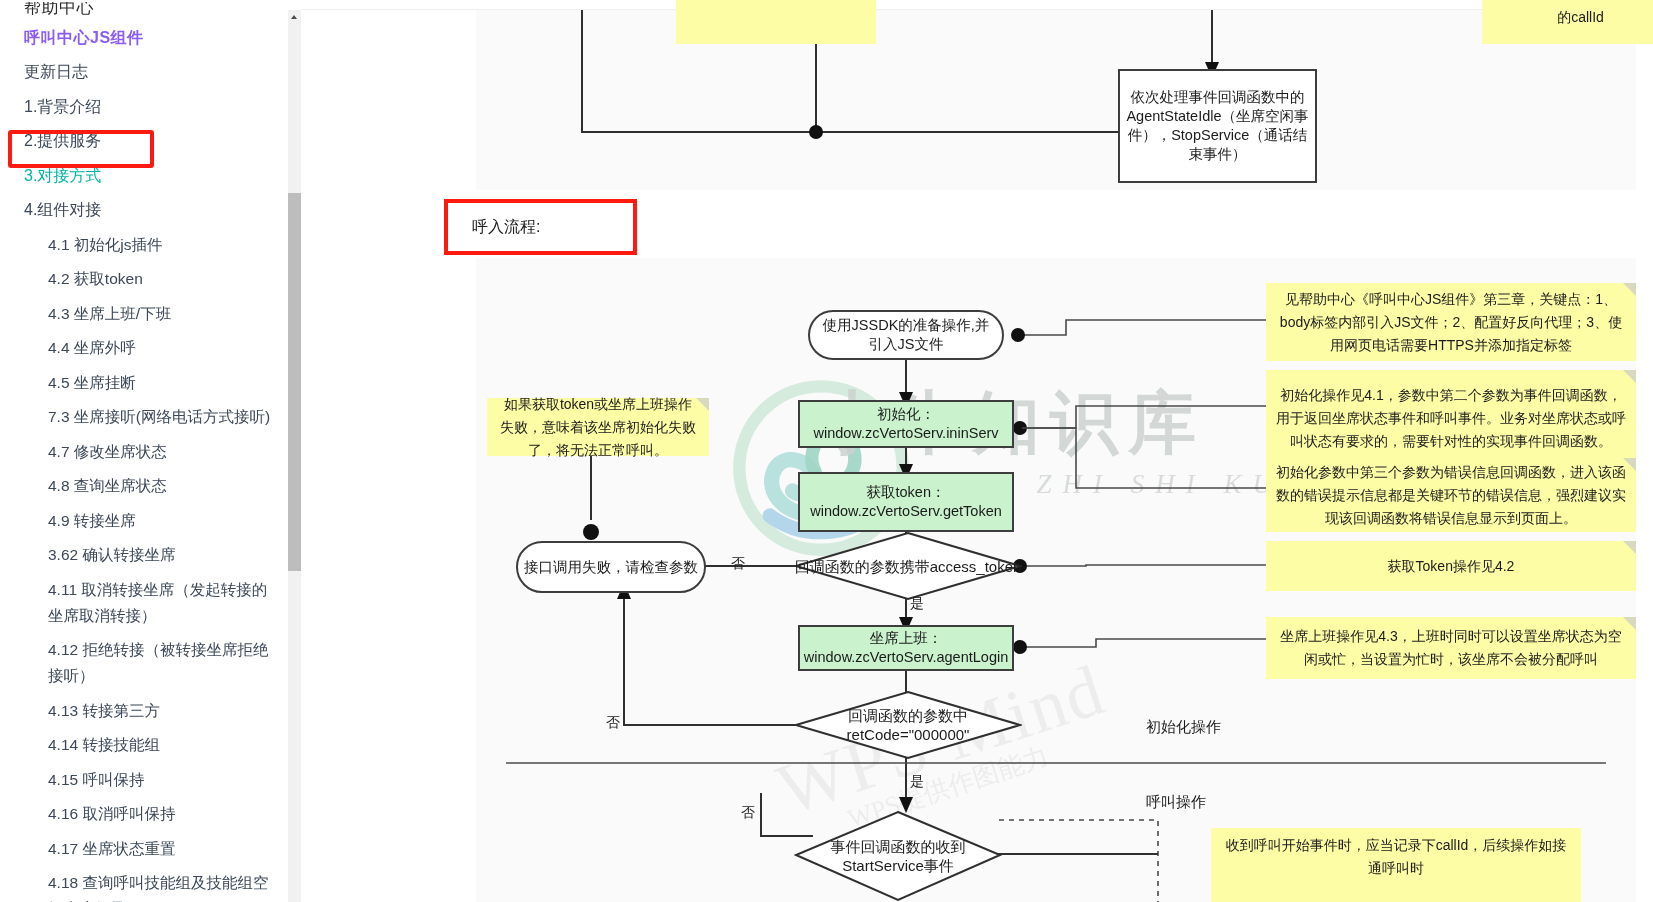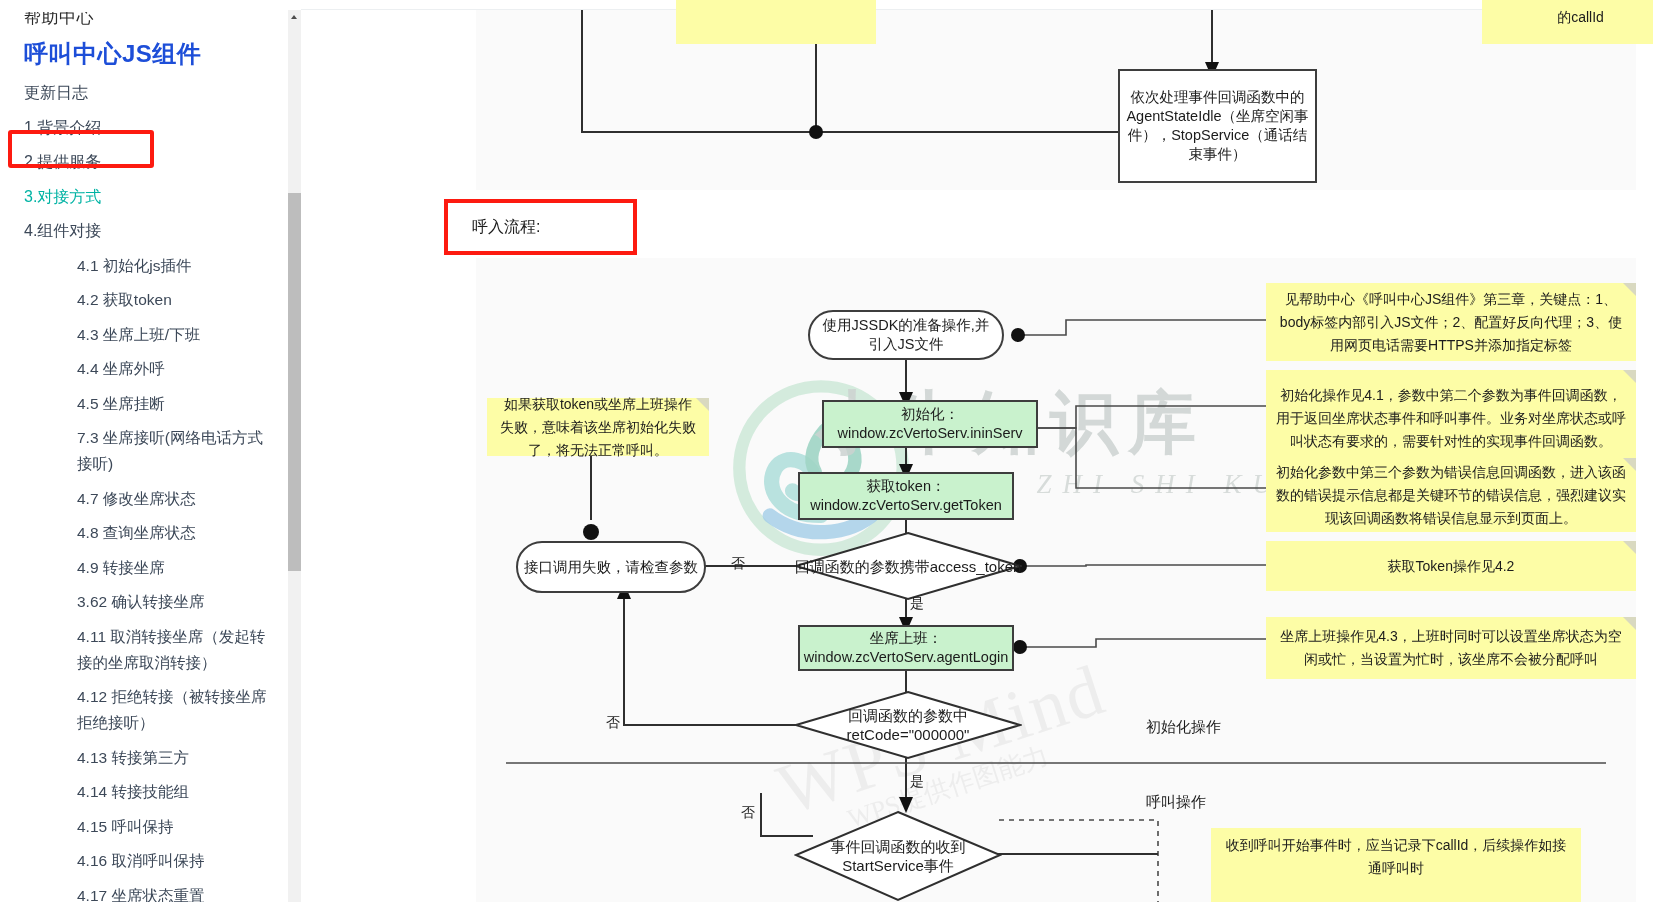--- a/index.html
+++ b/index.html
@@ -9,35 +9,35 @@
     overflow: hidden;
     background: #ffffff;
     font-family: "Liberation Sans", "DejaVu Sans", sans-serif;
   }
 
   #page { position: relative; width: 1653px; height: 902px; overflow: hidden; background:#fff; }
 
   
   #sidebar {
     position: absolute; left: 0; top: 0; width: 288px; height: 902px;
-    background: #ffffff; overflow: hidden; padding-top: 12px;
+    background: #ffffff; overflow: hidden; padding-top: 2px;
   }
   .toc-clipped {
     font-size: 17px; color: #2b2b2b; padding-left: 24px; height: 14px;
     overflow: hidden; line-height: 12px; letter-spacing: .5px;
   }
   .toc-title {
-    color: #1d4ed8; font-weight: bold; font-size: 24px;
+    color: #8b5cf6; font-weight: bold; font-size: 16px;
     padding: 12px 0 10px 24px; letter-spacing: .5px;
   }
   .toc-item {
     font-size: 16px; color: #3c4858; line-height: 26px;
     padding: 0 10px 0 24px; margin-bottom: 8.5px; white-space: normal;
   }
-  .toc-item.lvl2 { padding-left: 48px; font-size: 15.5px; margin-left: 29px; }
+  .toc-item.lvl2 { padding-left: 48px; font-size: 15.5px; }
   .toc-item.active { color: #00b3a4; }
   .toc-highlight {
     position: absolute; left: 8px; top: 130px; width: 146px; height: 38px;
     border: 4px solid #fd1a10; border-radius: 3px; pointer-events: none;
   }
 
   
   #sb-track {
     position: absolute; left: 288px; top: 10px; width: 13px; height: 892px;
     background: #f1f1f1;
@@ -274,25 +274,25 @@
         <circle class="dot" cx="544" cy="389" r="7"></circle>
 
         <path class="ln" d="M115,198 L115,262"></path>
         <circle class="dot" cx="115" cy="274" r="8"></circle>
       </svg>
 
       <div class="box round" style="left:332px; top:52px; width:196px; height:50px;">
         <span>使用JSSDK的准备操作,并引入JS文件</span>
       </div>
 
-      <div class="box green" style="left:322px; top:142px; width:216px; height:48px;margin-left:24px;">
+      <div class="box green" style="left:322px; top:142px; width:216px; height:48px;">
         <span>初始化：window.zcVertoServ.ininServ</span>
       </div>
 
-      <div class="box green" style="left:322px; top:214px; width:216px; height:48px;">
+      <div class="box green" style="left:322px; top:214px; width:216px; height:60px;">
         <span>获取token：window.zcVertoServ.getToken</span>
       </div>
 
       <div class="box round" style="left:40px; top:283px; width:190px; height:52px;">
         <span>接口调用失败，请检查参数</span>
       </div>
 
       <div class="diamond" style="left:318px; top:273px; width:228px; height:70px;">
         <svg width="228" height="70">
           <polygon points="114,2 226,35 114,68 2,35" fill="#fff" stroke="#2f2f2f" stroke-width="2"></polygon>

